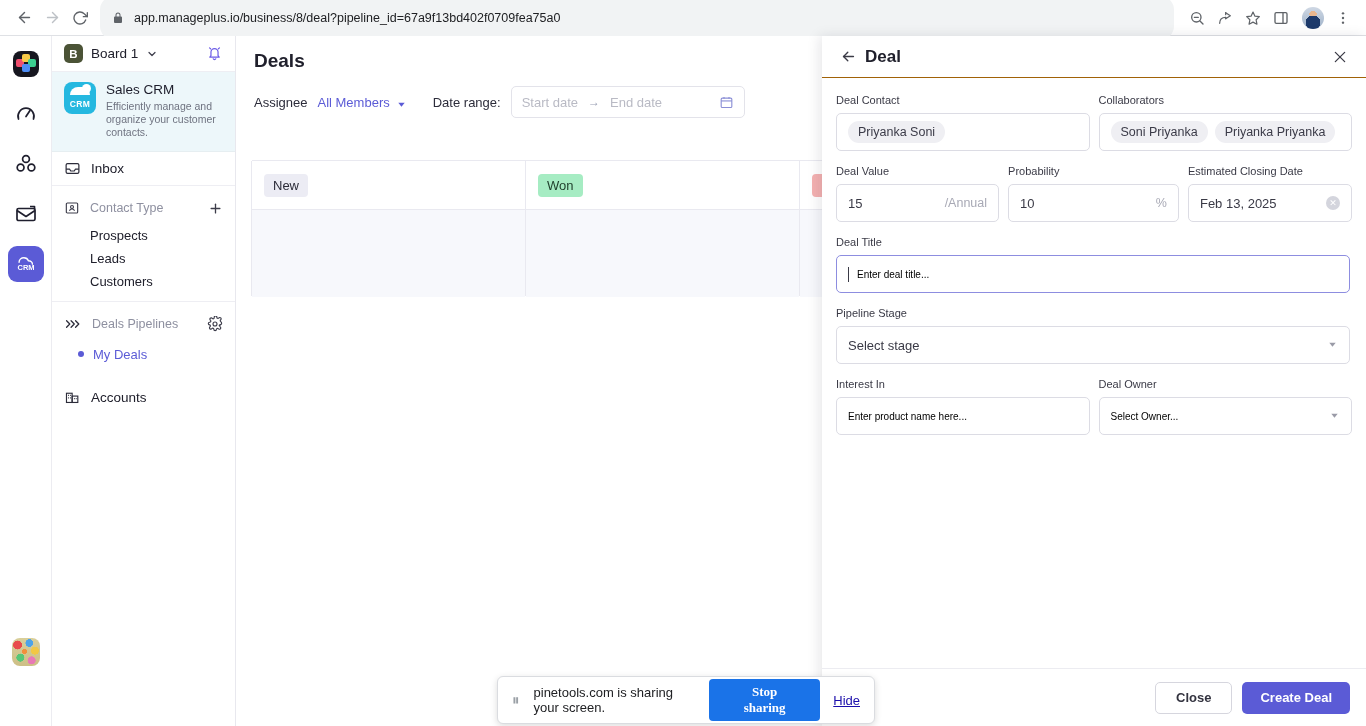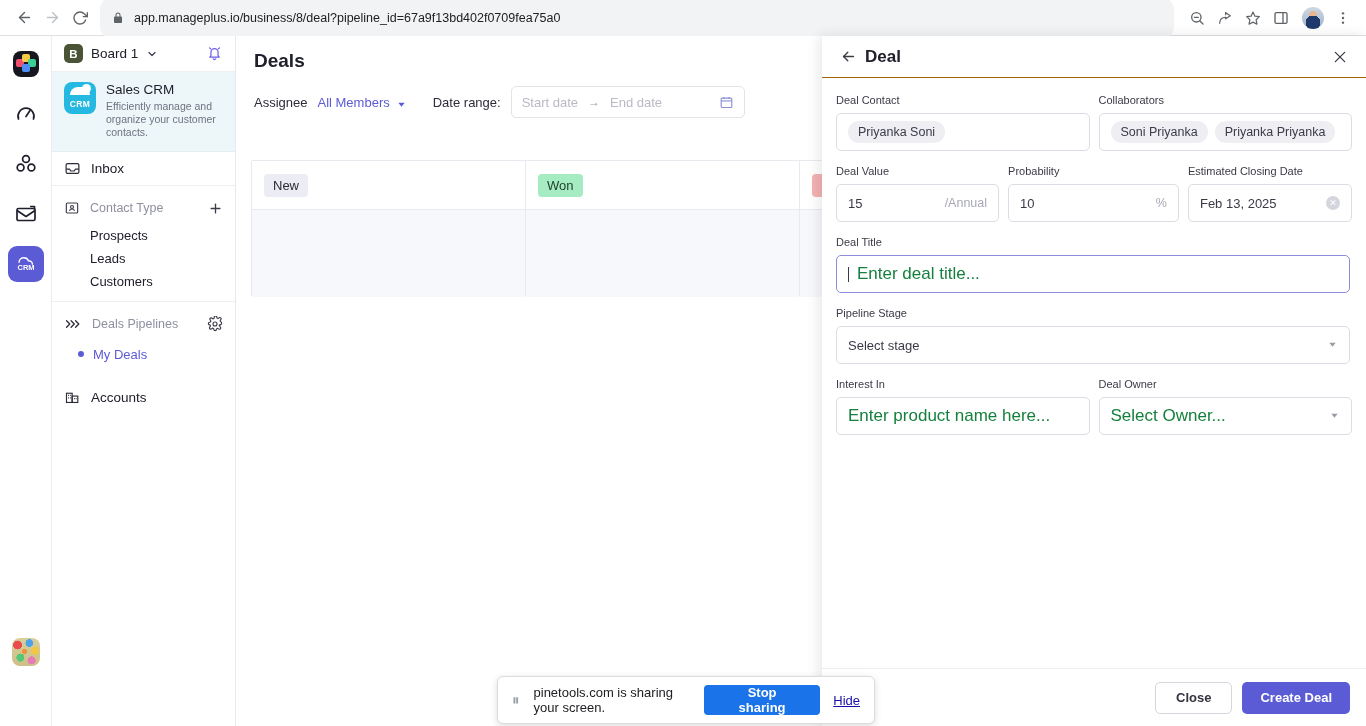--- a/index.html
+++ b/index.html
@@ -184,21 +184,21 @@
   .frow{ display:flex; gap:9px; margin-bottom:14px; }
   .fld{ display:flex; flex-direction:column; }
   .flabel{ font-size:11px; color:#3a3a46; margin-bottom:7px; }
   .fbox{
     height:38px; border:1px solid #dcdce4; border-radius:5px; background:#fff;
     display:flex; align-items:center; padding:0 11px; gap:7px; cursor:text;
   }
   .fbox.focused{ border-color:#8d8de0; }
   .tag{ background:#efeff3; color:#3b3b48; font-size:12.5px; padding:4px 10px; border-radius:11px; }
   .fval{ font-size:13px; color:#3a3a46; }
-  .fph{ font-size:17px; color:#15803d; }
+  .fph{ font-size:10px; color:#000000; }
   .suffix{ margin-left:auto; font-size:12.5px; color:#a8a9b5; }
   .clear-x{
     margin-left:auto; width:14px;height:14px;border-radius:50%;background:#d4d5dd;color:#fff;
     font-size:9px; display:flex; align-items:center; justify-content:center; cursor:pointer;
   }
   .caret{ margin-left:auto; color:#9a9ba7; font-size:9px; }
   .caret-box{
     height:38px; border:1px solid #dcdce4; border-radius:5px; background:#fff;
     display:flex; align-items:center; padding:0 11px; cursor:pointer;
   }
@@ -225,22 +225,22 @@
   #share-bar{
     position:absolute; left:497px; top:640px; width:378px; height:48px;
     background:#fff; border:1px solid #dadce0; border-radius:6px;
     box-shadow:0 2px 7px rgba(0,0,0,.14);
     display:flex; align-items:center; padding:0 14px; gap:13px; z-index:50;
   }
   #share-pause{ color:#9aa0a6; font-size:15px; letter-spacing:1px; }
   #share-text{ font-size:13px; color:#202124; }
   #share-stop{
     margin-left:auto; background:#1a73e8; color:#fff; border:0; border-radius:4px;
-    height:30px; padding:0 29px; font-size:13px; font-weight:700; cursor:pointer;
-    font-family:Liberation Sans, sans-serif;
+    height:42px; padding:0 29px; font-size:13px; font-weight:700; cursor:pointer;
+    font-family:Liberation Serif, serif;
   }
   #share-hide{ font-size:13px; color:#1a0dab; text-decoration:underline; cursor:pointer; }
 </style>
 </head>
 <body>
 
 <div id="browser-chrome">
   <div class="nav-btn">
     <svg width="17" height="17" viewBox="0 0 24 24" fill="none" stroke="currentColor" stroke-width="2" stroke-linecap="round" stroke-linejoin="round">
         <line x1="19" y1="12" x2="5" y2="12"></line>

